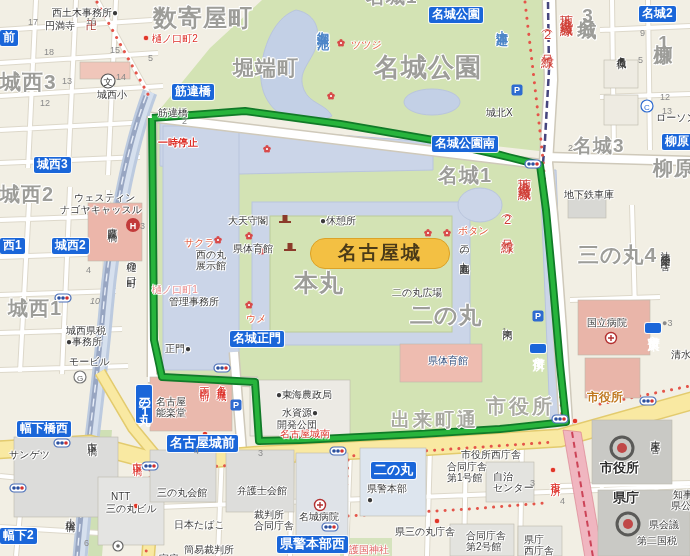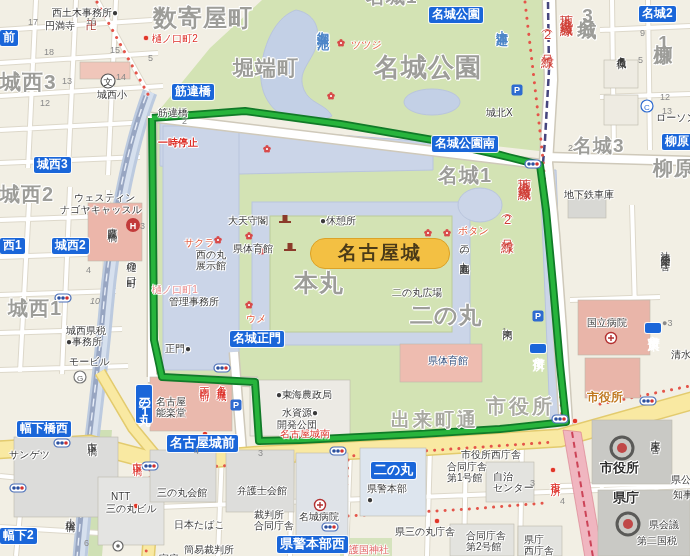--- a/index.html
+++ b/index.html
@@ -239,20 +239,21 @@
       <span class="lbl district" style="left: 233px; top: 56px; font-size: 21px;">堀端町</span>
       <span class="lbl district" style="left: 374px; top: 53px; font-size: 26px;">名城公園</span>
       <span class="lbl district" style="left: 438px; top: 164px; font-size: 20px;">名城1</span>
       <span class="lbl district" style="left: 366px; top: -14px; font-size: 19px;">名城1</span>
       <span class="lbl district v" style="left: 578px; top: 3px; font-size: 19px;">名城3</span>
       <span class="lbl district" style="left: 573px; top: 135px; font-size: 19px;">名城3</span>
       <span class="lbl district v" style="left: 654px; top: 30px; font-size: 19px;">柳原1</span>
       <span class="lbl district" style="left: 653px; top: 157px; font-size: 20px;">柳原</span>
       <span class="lbl district" style="left: 294px; top: 270px; font-size: 24px;">本丸</span>
       <span class="lbl district" style="left: 410px; top: 303px; font-size: 23px;">二の丸</span>
+      <span class="lbl district" style="left: 578px; top: 243px; font-size: 21px;">三の丸4</span>
       <span class="lbl road" style="left: 391px; top: 409px; font-size: 19px;">出来町通</span>
       <span class="lbl road" style="left: 486px; top: 395px; font-size: 20px;">市役所</span>
       <span class="lbl badge" style="left: 172px; top: 84px;">筋違橋</span>
       <span class="lbl badge" style="left: 34px; top: 157px;">城西3</span>
       <span class="lbl badge" style="left: 429px; top: 7px;">名城公園</span>
       <span class="lbl badge" style="left: 639px; top: 6px;">名城2</span>
       <span class="lbl badge" style="left: 432px; top: 136px;">名城公園南</span>
       <span class="lbl badge" style="left: 662px; top: 134px;">柳原</span>
       <span class="lbl badge" style="left: 52px; top: 238px;">城西2</span>
       <span class="lbl badge" style="left: 0px; top: 238px;">西1</span>
@@ -332,21 +333,21 @@
       <span class="lbl black" style="left: 461px; top: 449px;">市役所西庁舎</span>
       <span class="lbl black bold" style="left: 600px; top: 461px; font-size: 13px; color: rgb(43, 43, 43);">市役所</span>
       <span class="lbl black v" style="left: 650px; top: 432px;">東庁舎</span>
       <span class="lbl black bold" style="left: 613px; top: 491px; font-size: 13px; color: rgb(43, 43, 43);">県庁</span>
       <span class="lbl black" style="left: 524px; top: 534px;">県庁
 西庁舎</span>
       <span class="lbl black" style="left: 466px; top: 530px;">合同庁舎
 第2号館</span>
       <span class="lbl black" style="left: 649px; top: 519px;">県会議</span>
       <span class="lbl black" style="left: 637px; top: 535px;">第二国税</span>
-      <span class="lbl black" style="left: 671px; top: 474px; text-align: center;">県公</span>
+      <span class="lbl black" style="left: 671px; top: 500px; text-align: center;">県公</span>
       <span class="lbl black" style="left: 673px; top: 489px;">知事</span>
       <span class="lbl black" style="left: 111px; top: 491px;">NTT</span>
       <span class="lbl black" style="left: 106px; top: 503px;">三の丸ビル</span>
       <span class="lbl black" style="left: 9px; top: 449px;">サンゲツ</span>
       <span class="lbl black" style="left: 66px; top: 325px;">城西県税
 ●事務所</span>
       <span class="lbl black" style="left: 69px; top: 356px;">モービル</span>
       <span class="lbl black v" style="left: 65px; top: 510px;">小塩橋</span>
       <span class="lbl black v" style="left: 87px; top: 434px;">巾下橋</span>
       <span class="lbl black" style="left: 165px; top: 343px;">正門●</span>

